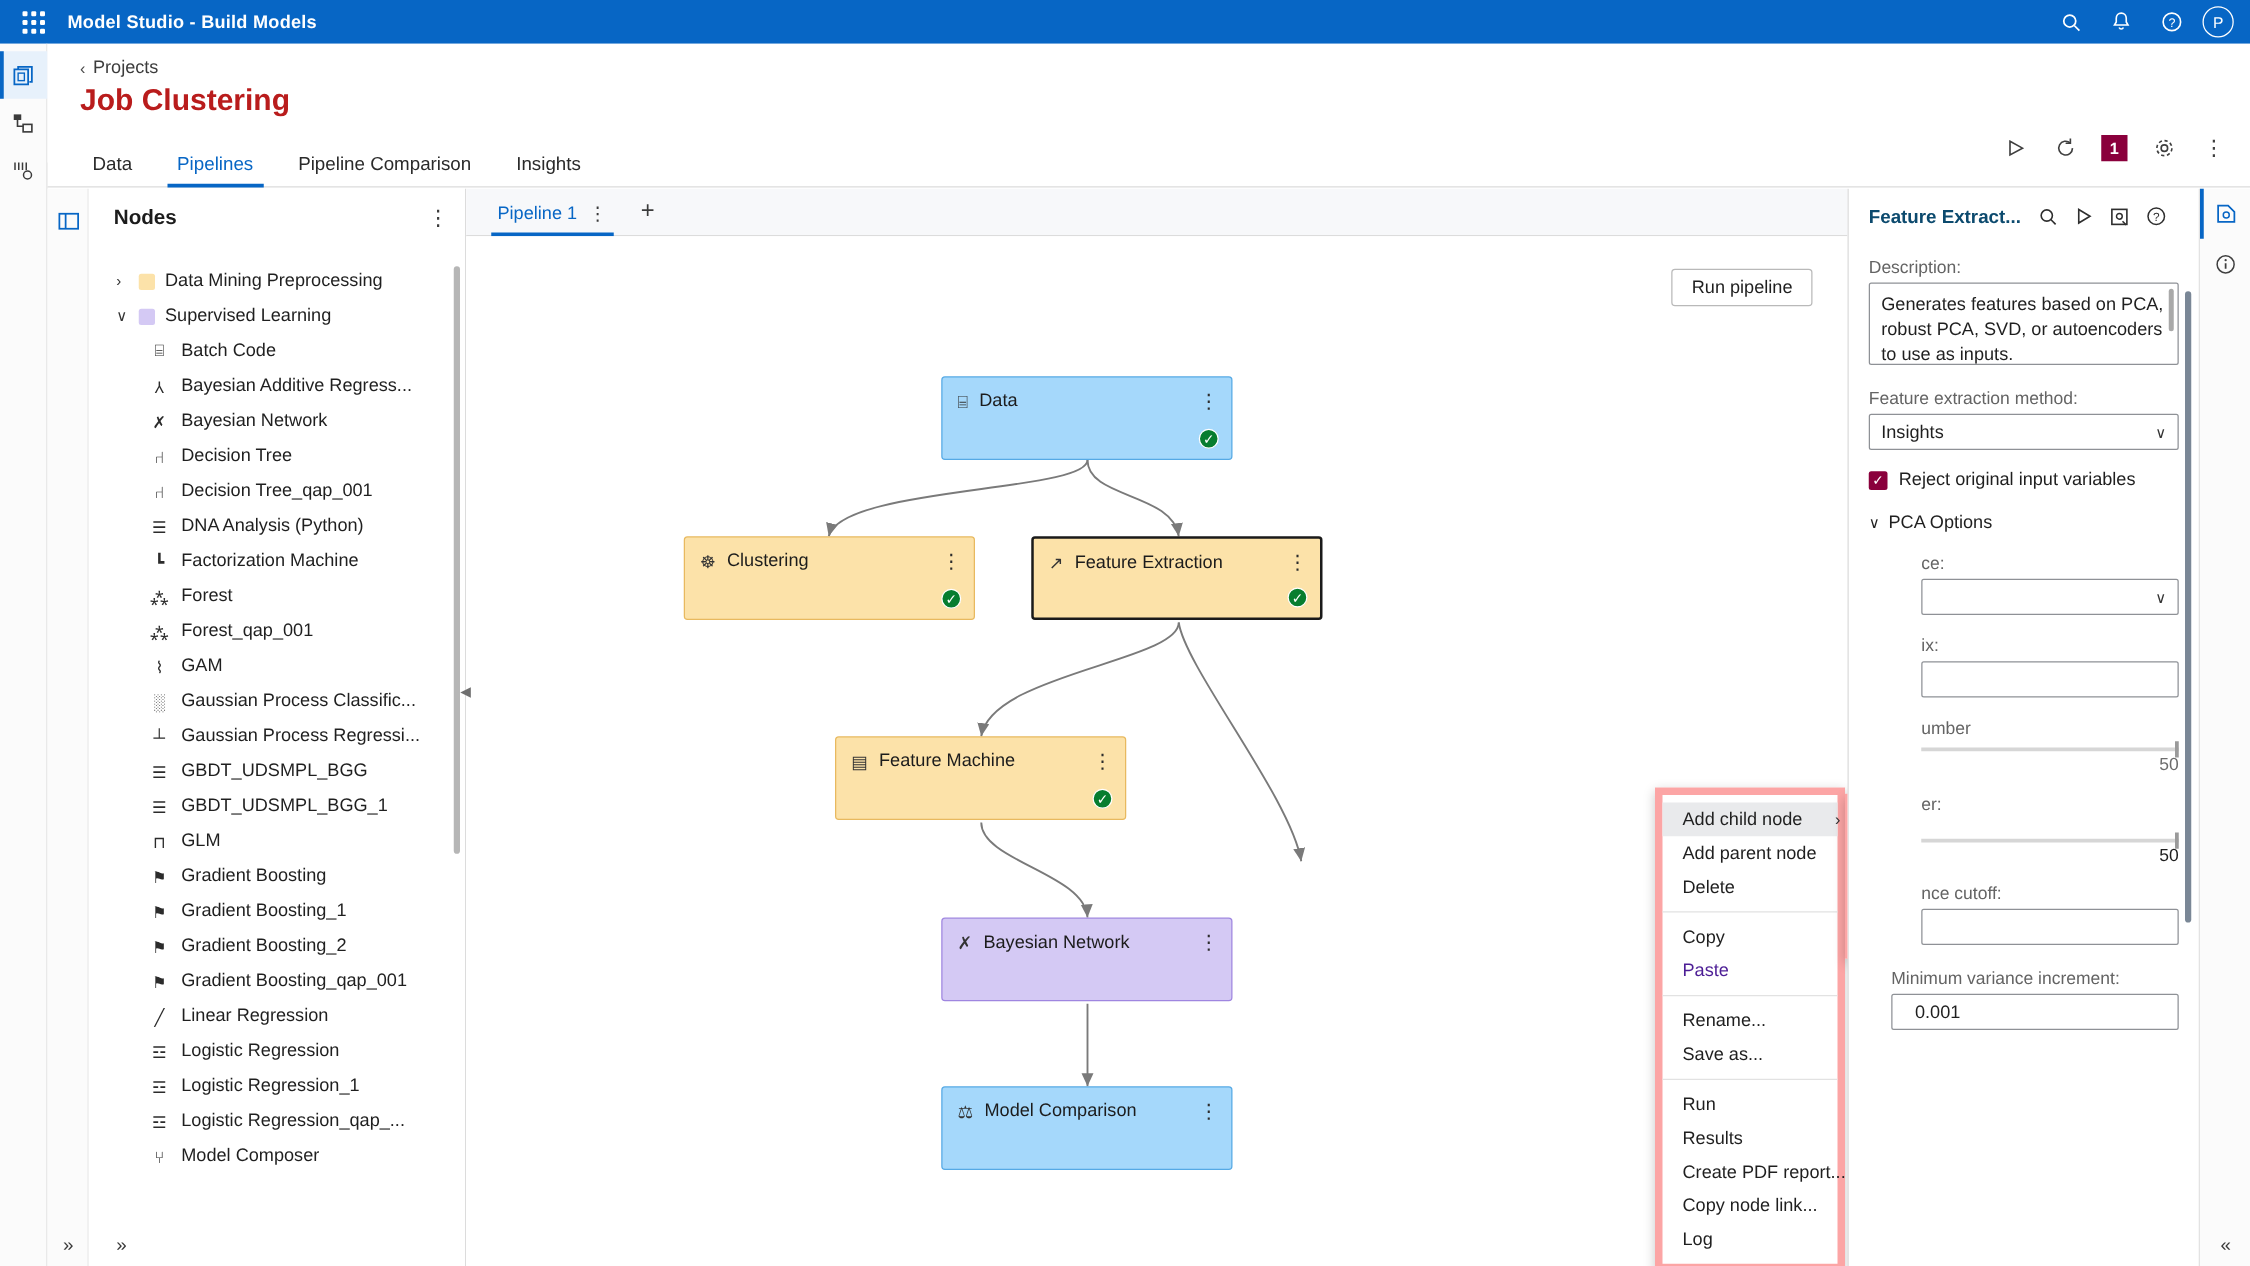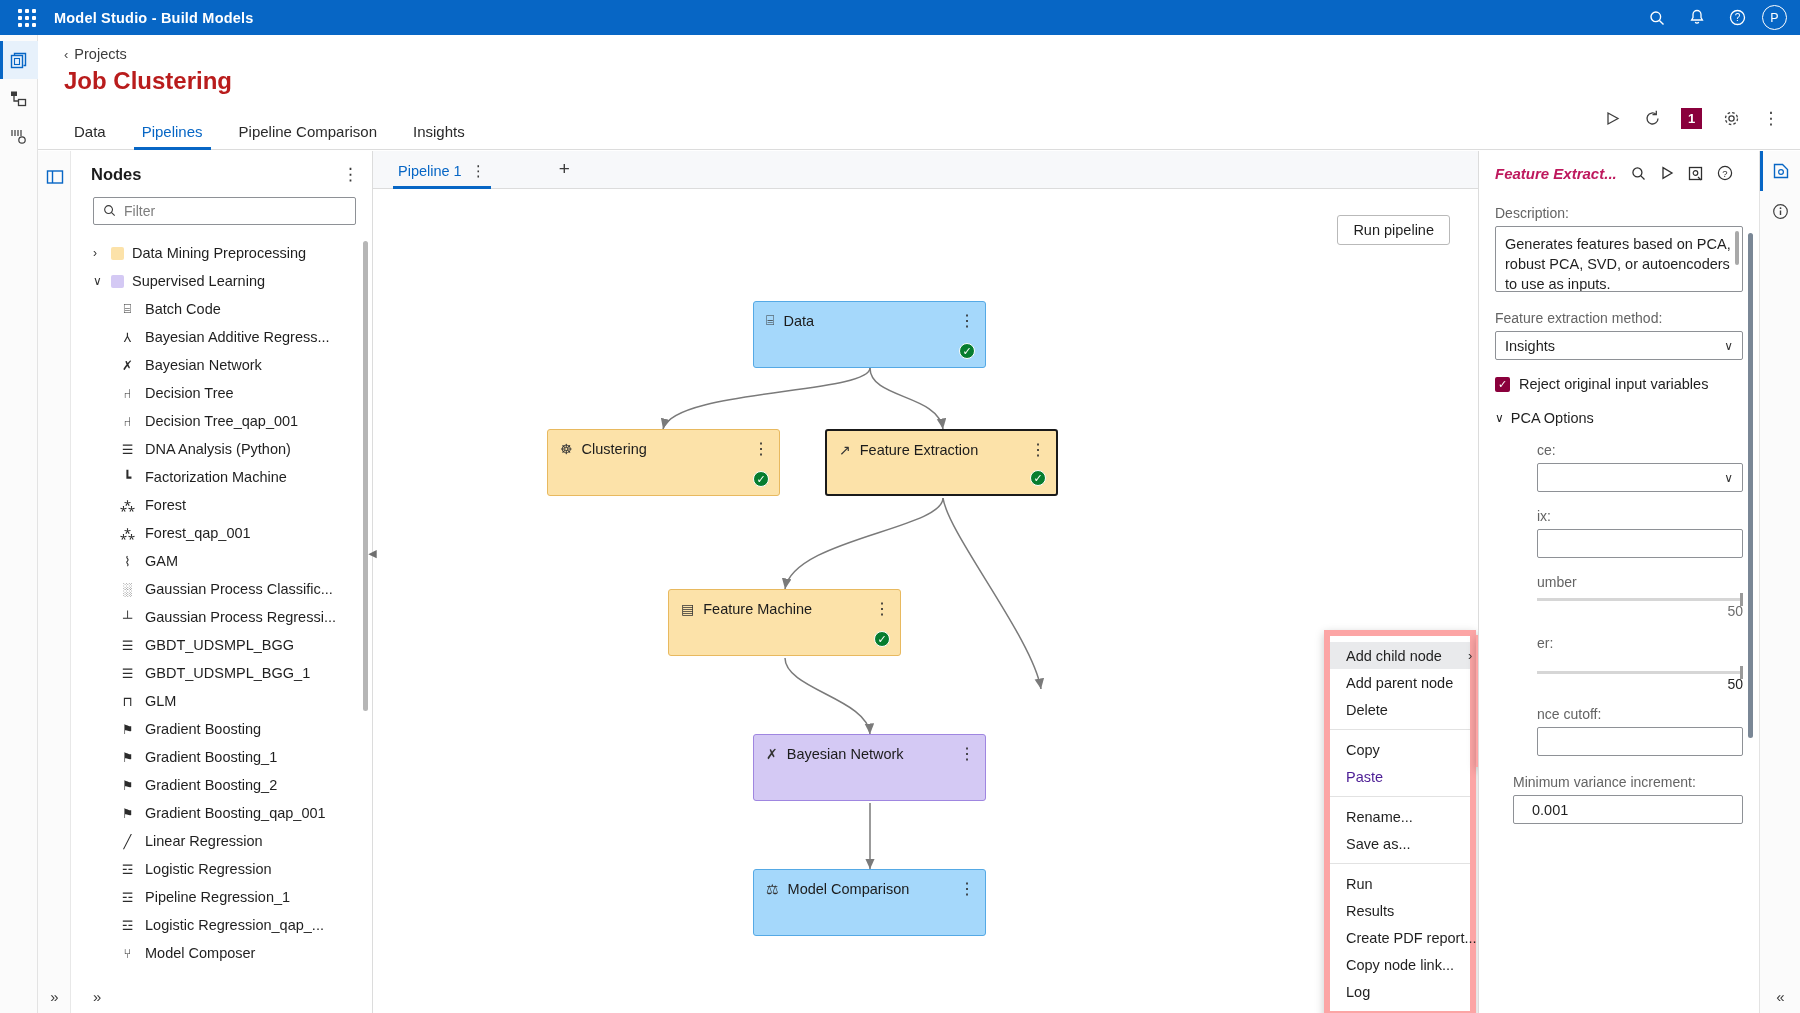--- a/index.html
+++ b/index.html
@@ -87,21 +87,21 @@
   .scroller { position: absolute; right: 4px; top: 2px; width: 5px; height: 470px;
               background: #b6b6b6; border-radius: 3px; }
   .panel-collapse { position: absolute; left: 71px; bottom: 0; width: 302px; height: 34px;
                     display: flex; align-items: center; padding-left: 22px; color: #3b3b3b; font-size: 15px; }
   .rail-expand { position: absolute; left: 38px; bottom: 0; width: 33px; height: 34px;
                  display: flex; align-items: center; justify-content: center; color: #3b3b3b; font-size: 15px; }
 
   
   .canvas-wrap { position: absolute; left: 373px; top: 151px; width: 1105px; height: 862px; background: #fff; }
   .pipetabs { height: 38px; background: #f7f8fa; border-bottom: 1px solid #dcdcdc;
-              display: flex; align-items: flex-end; padding-left: 12px; gap: 46px; }
+              display: flex; align-items: flex-end; padding-left: 12px; }
   .pipetab { display: flex; align-items: center; gap: 9px; padding: 0 13px 8px 13px;
              font-size: 14.5px; color: #0766c5; position: relative; }
   .pipetab::after { content: ""; position: absolute; left: 8px; right: 8px; bottom: -1px; height: 3px; background: #0766c5; }
   .pipetab .kb { color: #3b3b3b; font-size: 15px; }
   .addtab { padding: 0 14px 8px 14px; font-size: 19px; color: #3b3b3b; }
   .canvas { position: relative; width: 1105px; height: 824px; background: #fff; overflow: hidden; }
   .run-pipeline { position: absolute; right: 28px; top: 26px; height: 30px; padding: 0 15px;
                   border: 1px solid #b9b9b9; border-radius: 3px; background: #fff;
                   font-size: 14.5px; color: #1f1f1f; display: flex; align-items: center; }
 
@@ -129,21 +129,21 @@
   .mi.dis { color: #4c1d95; }
   .mi .arrow { margin-left: auto; padding-left: 26px; font-size: 13px; color: #333; }
   .msep { height: 1px; background: #e2e2e2; margin: 6px 0; }
   #menu-node { left: 951px; top: 441px; width: 152px; }
   #menu-add-child { left: 1103px; top: 446px; width: 200px; }
 
   
   .props { position: absolute; left: 1478px; top: 151px; width: 281px; height: 862px;
            background: #fff; border-left: 1px solid #dcdcdc; }
   .props-head { display: flex; align-items: center; gap: 14px; height: 44px; padding: 0 12px 0 16px; }
-  .props-head .ptitle { font-size: 15px; font-weight: bold; color: #be185d; font-style: italic; }
+  .props-head .ptitle { font-size: 15px; font-weight: bold; color: #0c4a6e; }
   .props-head .pi { color: #2f2f2f; font-size: 16px; display: flex; align-items: center; }
   .props-body { padding: 10px 16px 0 16px; position: relative; height: 818px; overflow: hidden; }
   .lbl { font-size: 14px; color: #646464; margin-bottom: 5px; }
   .desc-box { border: 1px solid #8e9196; border-radius: 2px; padding: 7px 9px; font-size: 14.5px;
               color: #1f1f1f; line-height: 1.38; height: 66px; overflow: hidden; position: relative; }
   .desc-box .dsb { position: absolute; right: 3px; top: 4px; width: 4px; height: 34px; background: #a9a9a9; border-radius: 2px; }
   .sel { height: 29px; border: 1px solid #8e9196; border-radius: 2px; display: flex; align-items: center;
          padding: 0 9px; font-size: 14.5px; color: #1f1f1f; }
   .sel .cv { margin-left: auto; font-size: 12px; color: #333; }
   .chk-row { display: flex; align-items: center; gap: 9px; margin-top: 16px; font-size: 14.5px; color: #1f1f1f; }
@@ -286,31 +286,20 @@
           <line x1="6.5" y1="3" x2="6.5" y2="15" stroke="#0766c5" stroke-width="1.4"></line>
         </svg>
     </div>
   </div>
 
   <div class="nodes-panel">
     <div class="nodes-head">
       <h2>Nodes</h2>
       <span class="kebab">⋮</span>
     </div>
-    <div class="filter-wrap">
-      <div class="filter-box">
-        <span>
-          <svg width="13" height="13" viewBox="0 0 14 14">
-              <circle cx="6" cy="6" r="4.2" fill="none" stroke="#3b3b3b" stroke-width="1.2"></circle>
-              <line x1="9" y1="9" x2="12.6" y2="12.6" stroke="#3b3b3b" stroke-width="1.2"></line>
-            </svg>
-        </span>
-        <input type="text" placeholder="Filter" style="">
-      </div>
-    </div>
     <div class="tree">
       <div class="tree-group">
         <span class="tw">›</span>
         <span class="swatch" style="background:#fce2a9"></span>
         <span>Data Mining Preprocessing</span>
       </div>
       <div class="tree-group">
         <span class="tw">∨</span>
         <span class="swatch" style="background:#d4c9f4"></span>
         <span>Supervised Learning</span>
@@ -395,21 +384,21 @@
           <div class="leaf">
             <span class="gi">╱</span>
             <span>Linear Regression</span>
           </div>
           <div class="leaf">
             <span class="gi">☲</span>
             <span>Logistic Regression</span>
           </div>
           <div class="leaf">
             <span class="gi">☲</span>
-            <span>Pipeline Regression_1</span>
+            <span>Logistic Regression_1</span>
           </div>
           <div class="leaf">
             <span class="gi">☲</span>
             <span>Logistic Regression_qap_...</span>
           </div>
           <div class="leaf">
             <span class="gi">⑂</span>
             <span>Model Composer</span>
           </div>
         </div>

